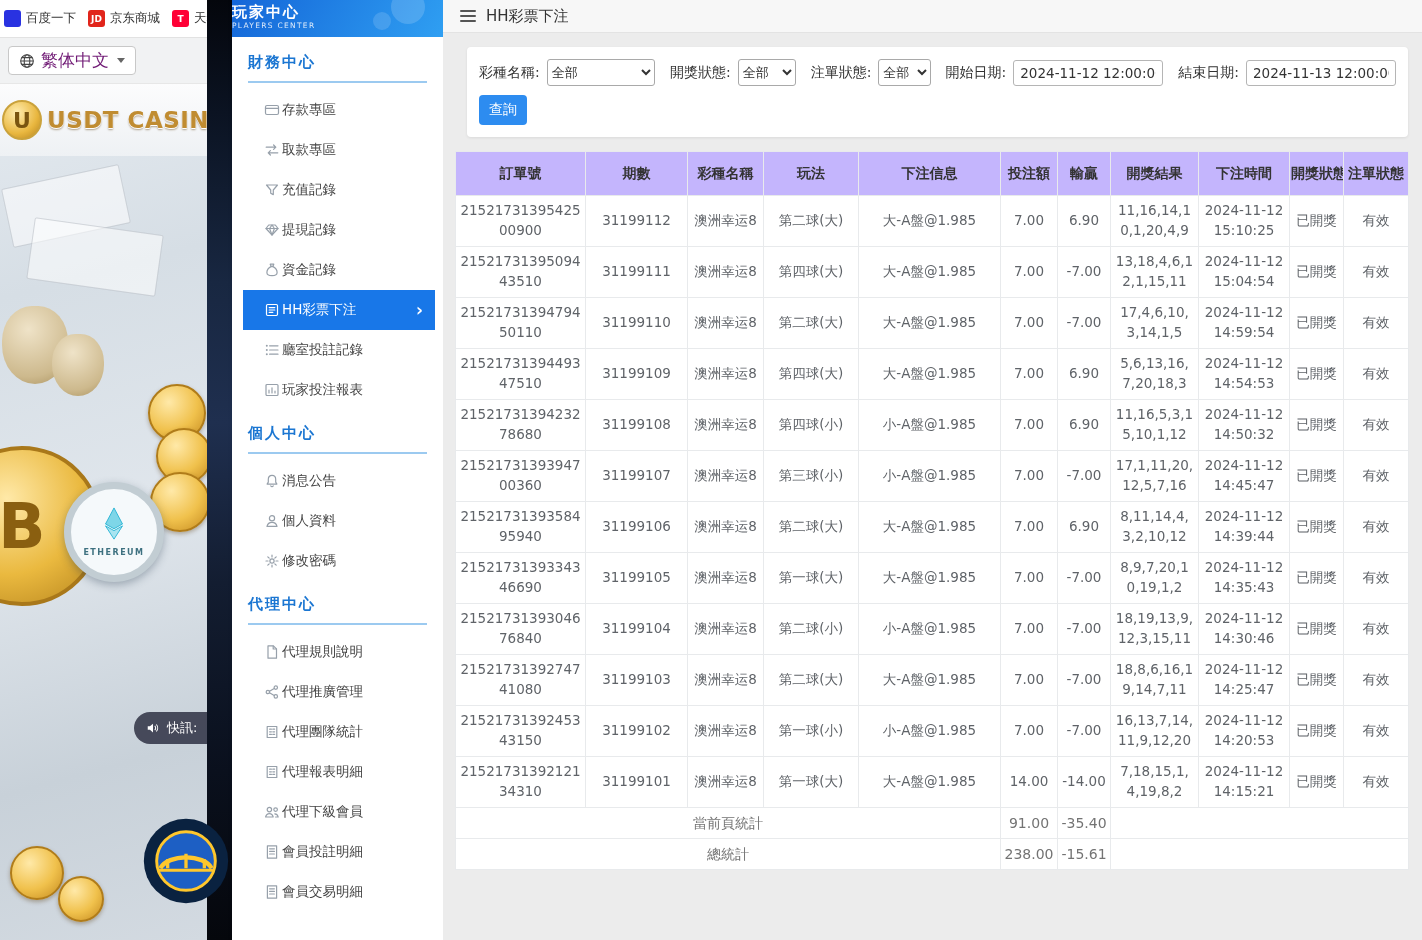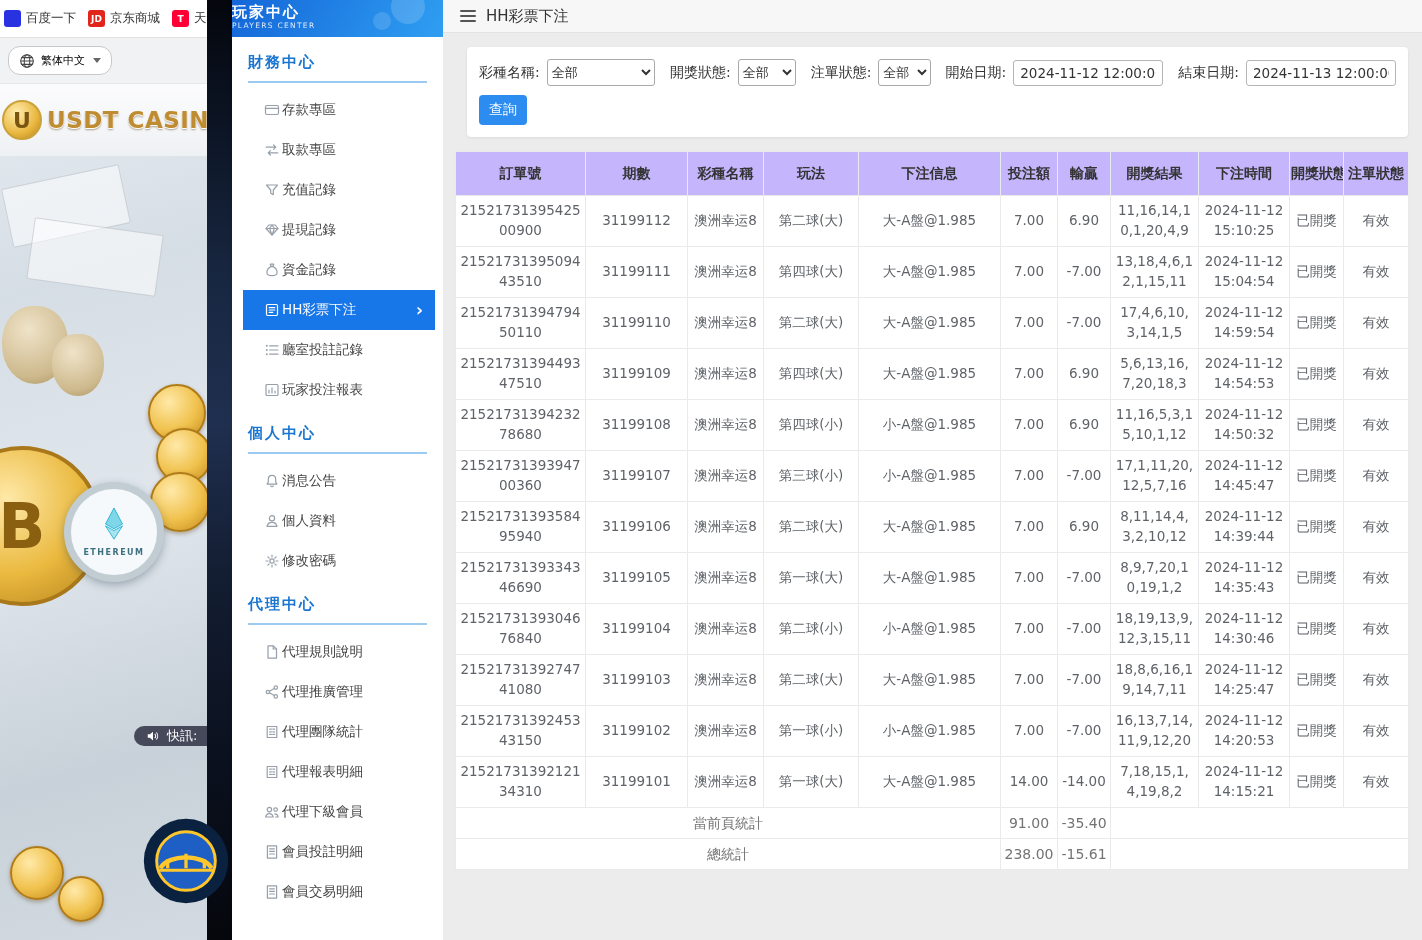--- a/index.html
+++ b/index.html
@@ -9,43 +9,43 @@
 
   
   .left{position:absolute;left:0;top:0;width:207px;height:940px;overflow:hidden;
     background:linear-gradient(165deg,#eaeff4 0%,#d6dee5 30%,#e0e6ec 55%,#c8d1d9 80%,#d3dae1 100%);}
   .bm-bar{position:absolute;top:0;left:0;width:242px;height:38px;background:#fff;border-bottom:1px solid #e2e2e2;
     display:flex;align-items:center;gap:12px;padding-left:4px;white-space:nowrap;overflow:hidden;z-index:6;}
   .bm{display:inline-flex;align-items:center;gap:5px;font-size:12.5px;color:#333;cursor:pointer;}
   .bm-ic{width:17px;height:17px;border-radius:3px;color:#fff;font-size:9px;font-weight:bold;
     display:inline-flex;align-items:center;justify-content:center;flex:none;}
   .lang-band{position:absolute;top:38px;left:0;width:207px;height:46px;background:#f1f2f3;border-bottom:1px solid #e7e7e7;z-index:5;}
-  .lang-pill{position:absolute;top:8px;left:8px;height:29px;background:#fff;border:1px solid #c8c8c8;border-radius:12px;
-    display:flex;align-items:center;gap:6px;padding:0 10px;font-size:11px;color:#000000;cursor:pointer;}
+  .lang-pill{position:absolute;top:8px;left:8px;height:29px;background:#fff;border:1px solid #c8c8c8;border-radius:4px;
+    display:flex;align-items:center;gap:6px;padding:0 10px;font-size:17px;color:#701a75;cursor:pointer;}
   .caret{width:0;height:0;border-left:4px solid transparent;border-right:4px solid transparent;border-top:5px solid #666;margin-left:2px;}
   .logo-band{position:absolute;top:84px;left:0;width:207px;height:72px;z-index:5;
     background:linear-gradient(#fcfcfd,#eef1f4);display:flex;align-items:center;gap:5px;padding-left:2px;}
   .logo-coin{width:40px;height:40px;border-radius:50%;flex:none;
     background:radial-gradient(circle at 35% 30%,#ffedb0,#e9b73f 60%,#b4821d);border:2px solid #caa23c;
     color:#7a5510;font-weight:bold;font-size:22px;display:flex;align-items:center;justify-content:center;}
   .logo-text{font-size:23px;font-weight:800;color:#c08c31;letter-spacing:.5px;
     text-shadow:0 1px 0 #fff,0 2px 2px rgba(90,60,10,.45);white-space:nowrap;}
   .art{position:absolute;top:156px;left:0;width:207px;height:784px;}
   .bill{position:absolute;background:rgba(255,255,255,.55);border:1px solid rgba(140,150,160,.35);border-radius:2px;}
   .bag{position:absolute;border-radius:45% 45% 50% 50%;background:radial-gradient(circle at 40% 30%,#efe3c8,#cdb98d 70%,#a8905d);}
   .coin{position:absolute;border-radius:50%;background:radial-gradient(circle at 35% 30%,#ffe9a8,#f0c14c 55%,#c4891e);
     border:2px solid #b07c1a;box-shadow:0 2px 4px rgba(80,50,0,.35);}
   .btc{position:absolute;left:-58px;top:290px;width:160px;height:160px;border-radius:50%;
     background:radial-gradient(circle at 40% 32%,#ffe9a8,#eab93f 55%,#b5831c);border:4px solid #a9781a;
     display:flex;align-items:center;justify-content:center;font-size:62px;font-weight:bold;color:#8a5f10;}
   .eth{position:absolute;left:64px;top:326px;width:100px;height:100px;border-radius:50%;background:#f5f9fb;
     border:7px solid #c2cdd3;box-shadow:0 3px 8px rgba(40,60,80,.35);
     display:flex;flex-direction:column;align-items:center;justify-content:center;gap:7px;}
   .eth-label{font-size:8px;letter-spacing:1.5px;color:#3e7180;font-weight:bold;}
-  .news-pill{position:absolute;left:134px;top:570px;right:0;height:20px;border-radius:16px 0 0 16px;
+  .news-pill{position:absolute;left:134px;top:556px;right:0;height:32px;border-radius:16px 0 0 16px;
     background:rgba(36,39,58,.8);color:#fff;display:flex;align-items:center;gap:7px;padding:0 8px 0 12px;font-size:13px;}
   .strip{position:absolute;left:207px;top:0;width:25px;height:940px;
     background:linear-gradient(#04060c 0%,#0b1322 12%,#182741 30%,#1f2f4f 45%,#131d31 62%,#0a101d 82%,#05070c 100%);}
   .team{position:absolute;left:142px;top:817px;width:88px;height:88px;z-index:4;}
 
   
   .sidebar{position:absolute;left:232px;top:0;width:211px;height:940px;background:#fff;box-shadow:2px 0 6px rgba(0,0,0,.18);}
   .sb-head{height:37px;background:linear-gradient(120deg,#1466d8,#2f9ff2);color:#fff;padding:3px 0 0 0;position:relative;overflow:hidden;}
   .sb-head::before{content:"";position:absolute;right:18px;top:-10px;width:34px;height:34px;border-radius:50%;background:rgba(255,255,255,.16);}
   .sb-head::after{content:"";position:absolute;right:52px;top:12px;width:18px;height:18px;border-radius:50%;background:rgba(255,255,255,.14);}

